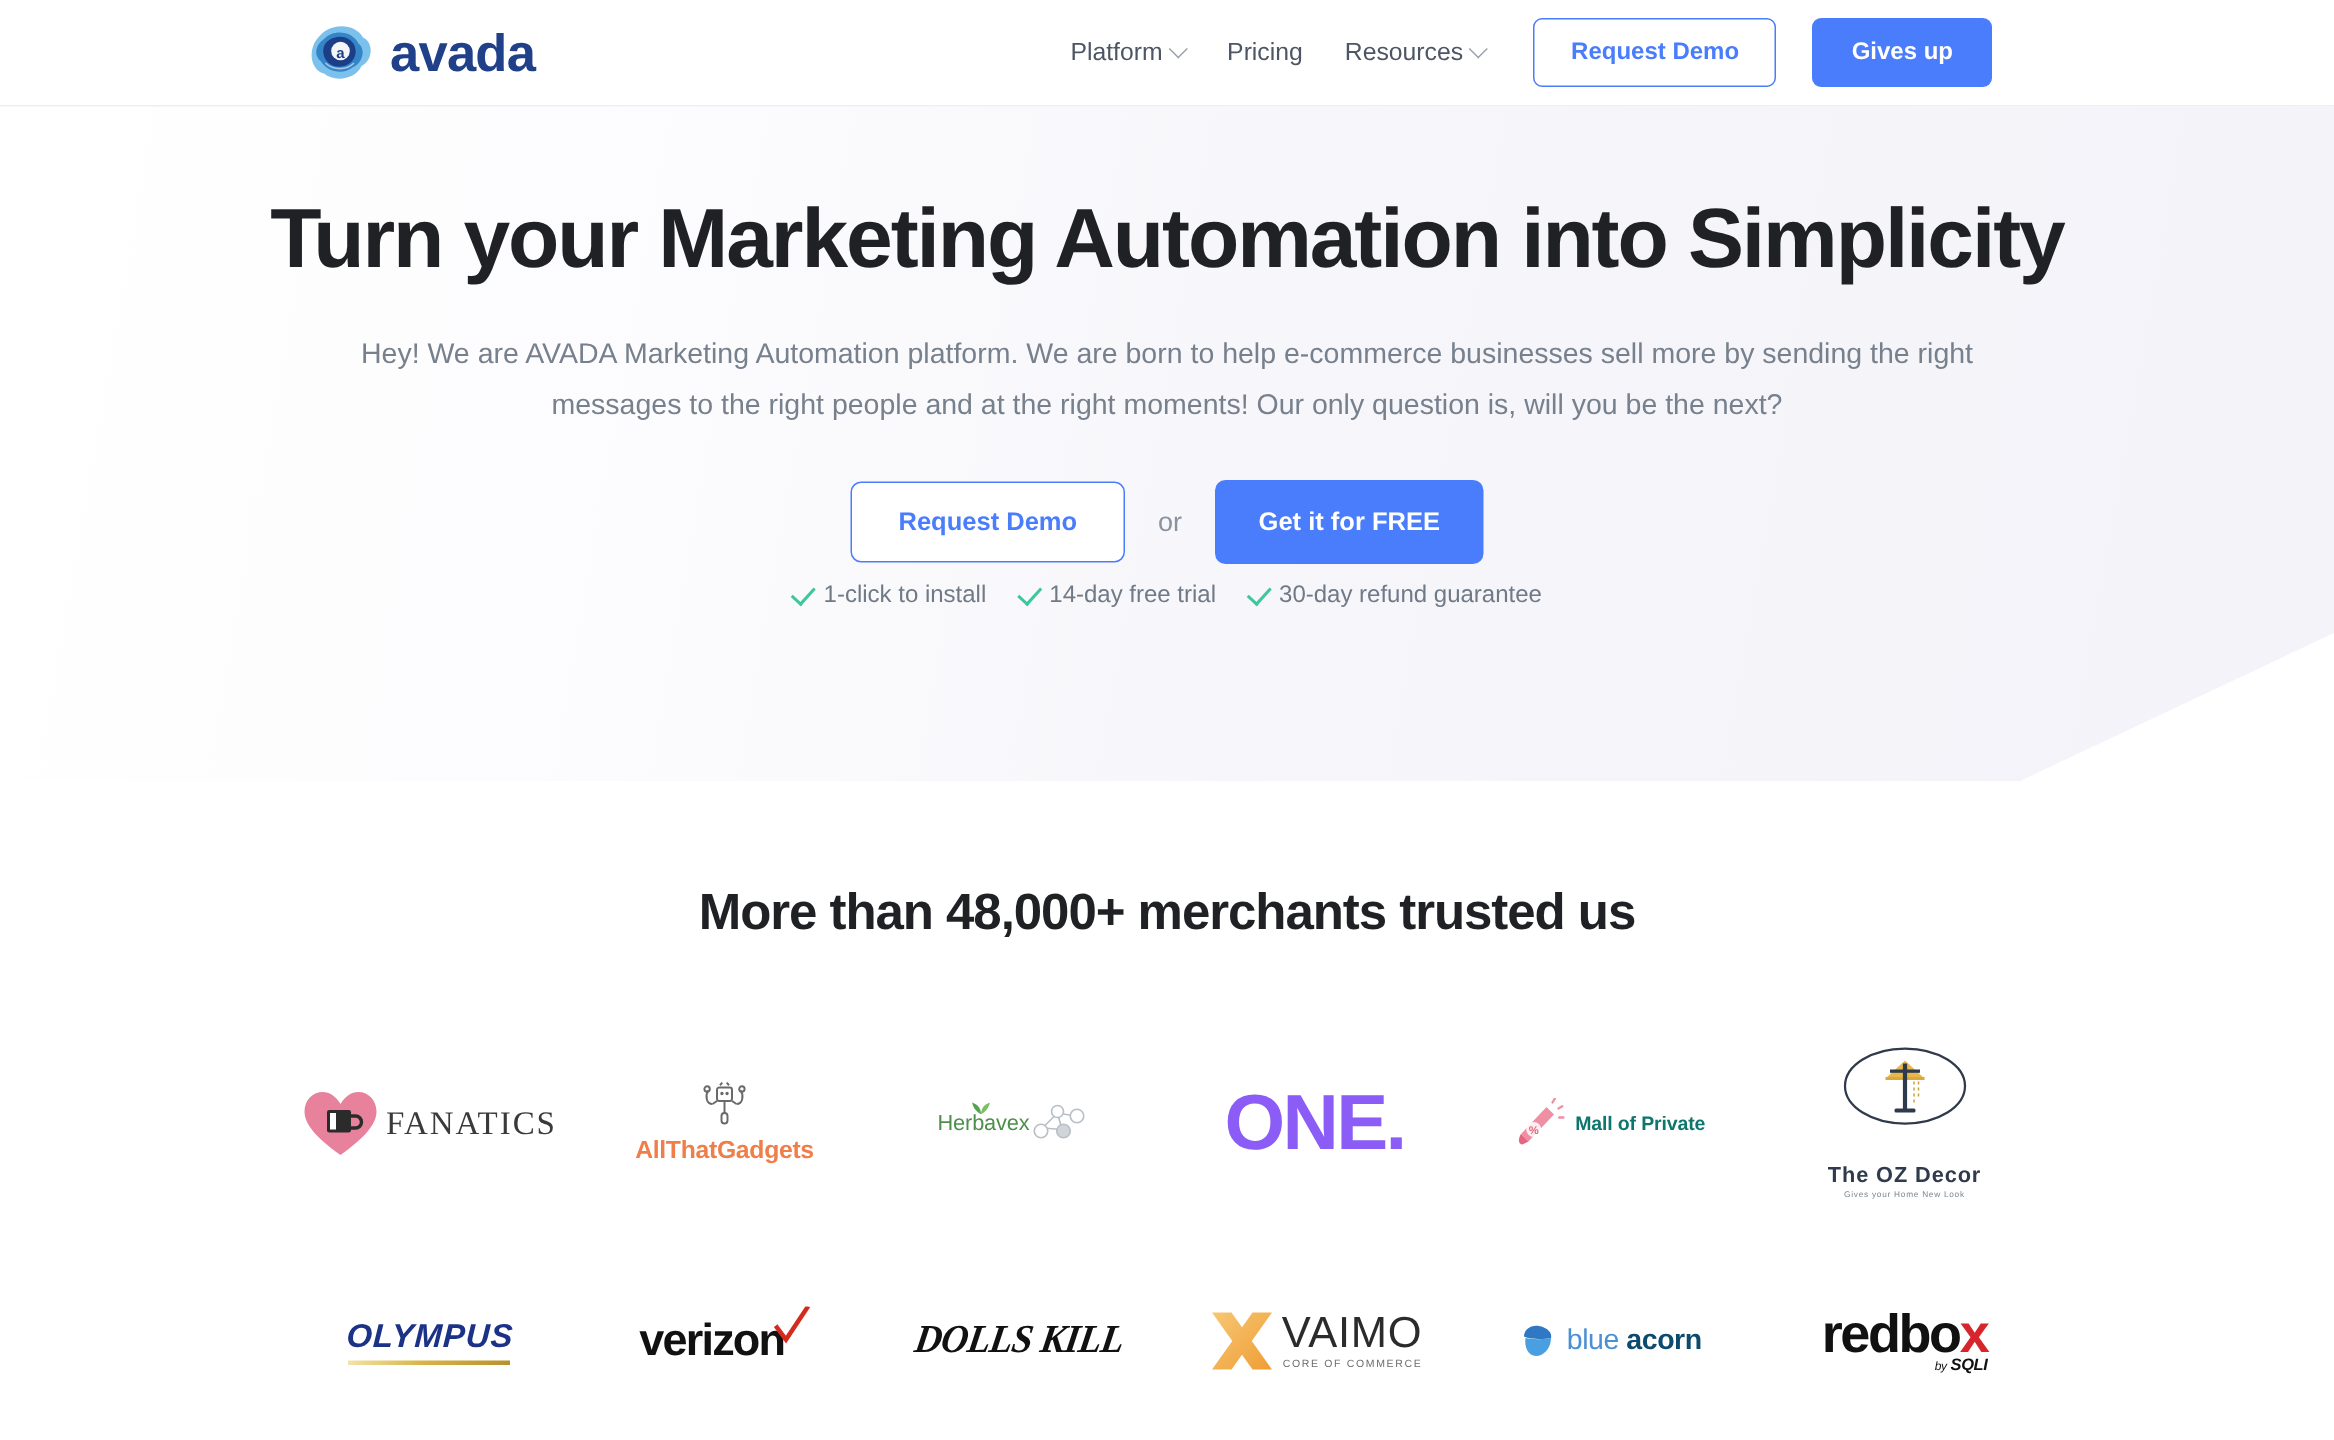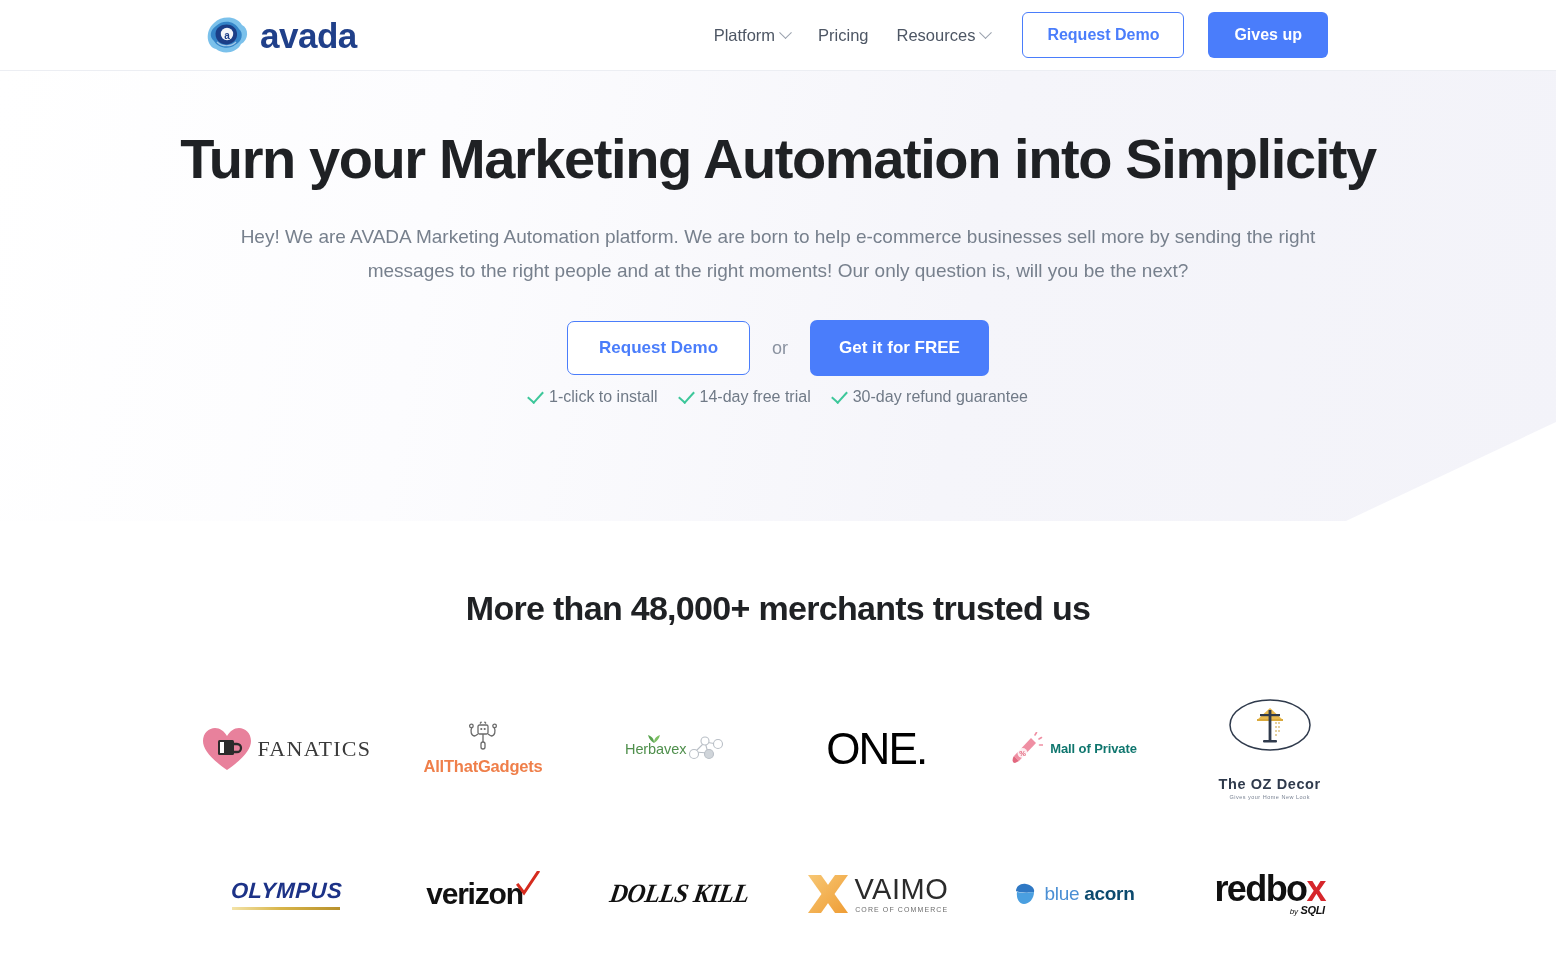--- a/index.html
+++ b/index.html
@@ -206,24 +206,24 @@
     margin-top: 2px;
   }
   .herb { display: flex; align-items: center; }
   .herb-txt {
     font-size: 14.5px;
     color: #4f8f4c;
     letter-spacing: -0.1px;
     position: relative;
   }
   .one-txt {
-    font-size: 44px;
-    font-weight: 400;
+    font-size: 52px;
+    font-weight: 700;
     letter-spacing: -1.8px;
-    color: #000000;
+    color: #8b5cf6;
   }
   .mop-txt {
     font-size: 13px;
     font-weight: 700;
     color: #0f766e;
     margin-left: 7px;
     letter-spacing: -0.1px;
   }
   .oz { text-align: center; }
   .oz-name {

